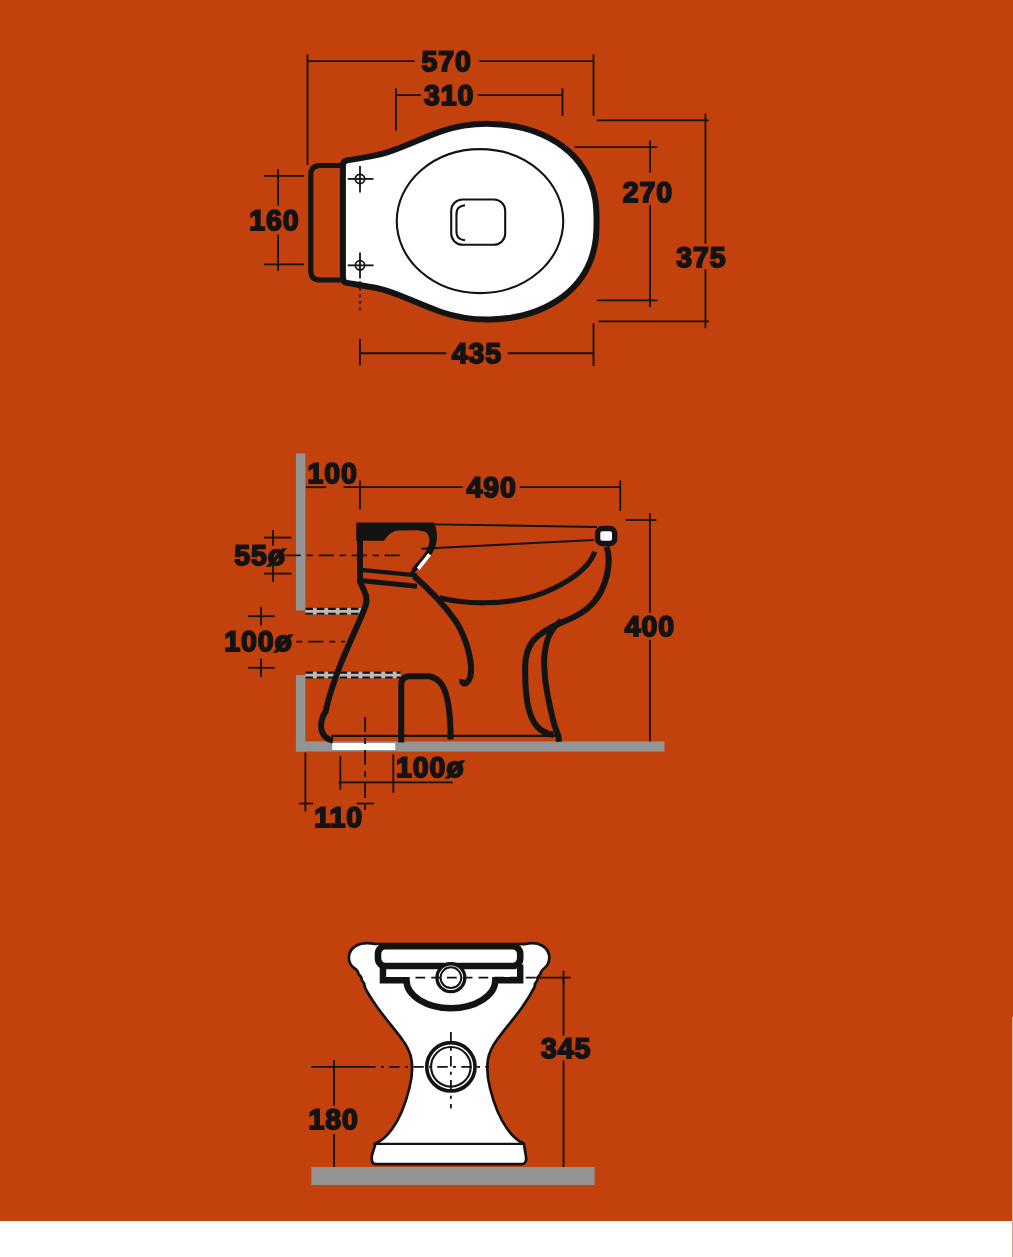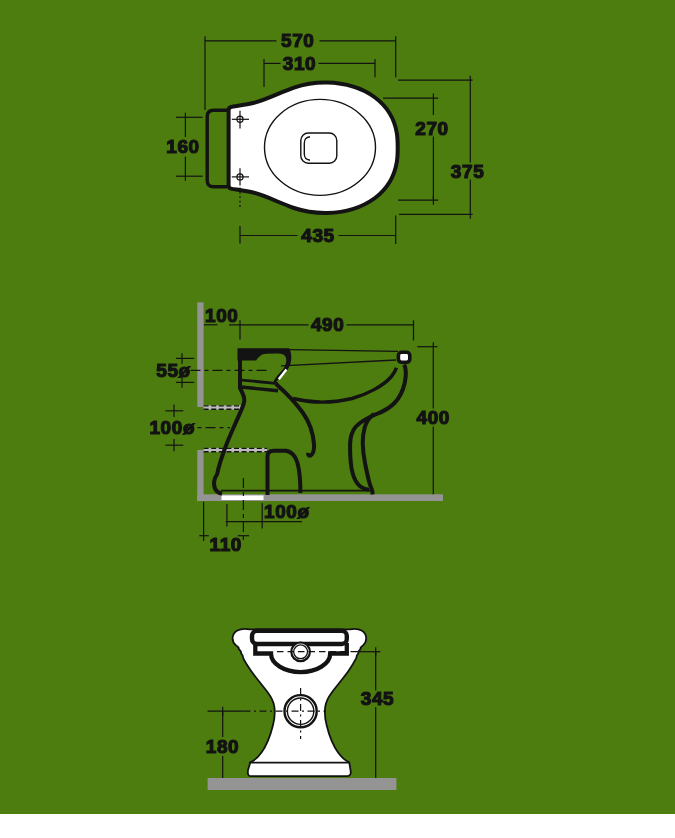--- a/index.html
+++ b/index.html
@@ -1,16 +1,16 @@
 <!DOCTYPE html>
 <html><head>
 <meta charset="utf-8">
 <style>
 html,body{margin:0;padding:0;background:#fff;}
-#wrap{width:675px;height:814px;position:relative;overflow:hidden;background:#4d7c0f;}
+#wrap{width:675px;height:814px;position:relative;overflow:hidden;background:#c2410c;}
 text{font-family:"Liberation Sans",sans-serif;font-weight:bold;font-size:19px;letter-spacing:0.6px;fill:#131313;}
 </style>
 </head>
 <body>
 <div id="wrap">
 <svg width="675" height="838" viewBox="0 0 675 838">
 <g fill="none" stroke="#131313" stroke-width="1.2">
 
 <path d="M 227,110.3 L 213.5,110.3 Q 207.2,110.3 207.2,116.5 L 207.2,180.5 Q 207.2,186.7 213.5,186.7 L 227,186.7" stroke-width="3.4"></path>
 

